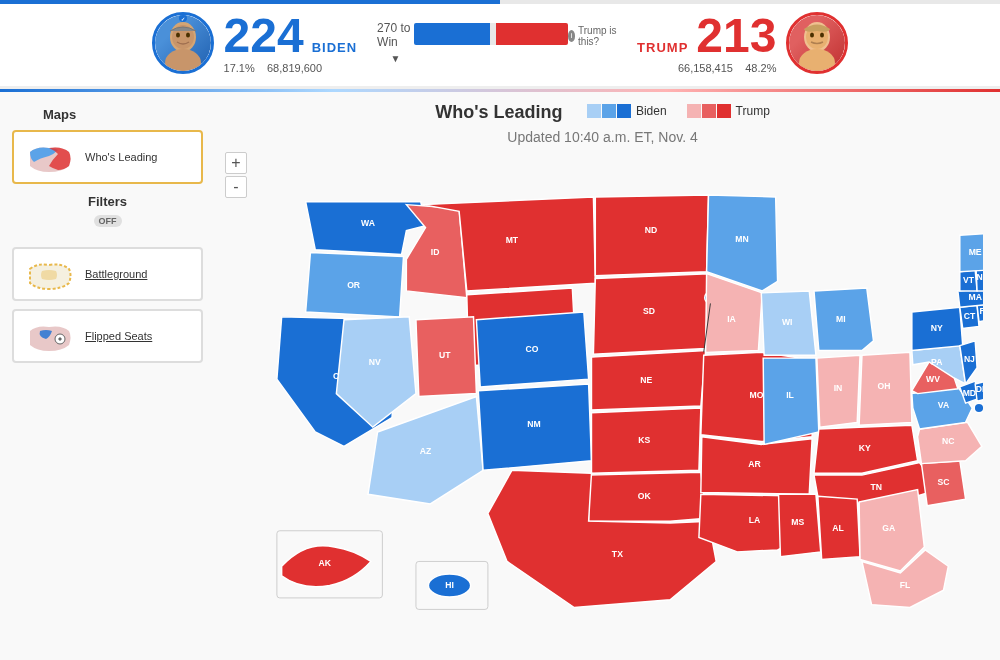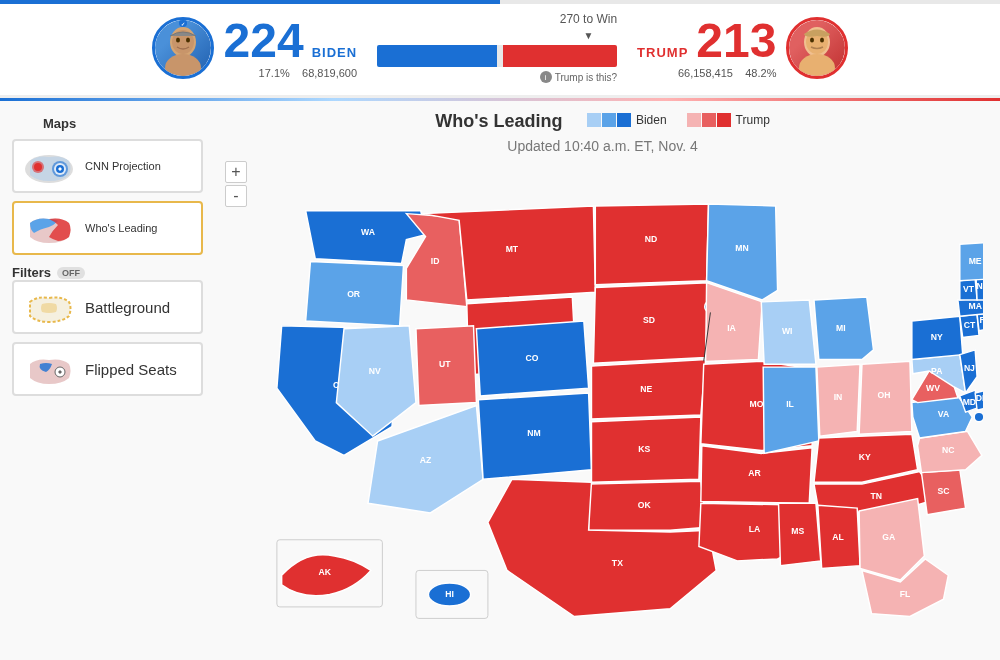--- a/index.html
+++ b/index.html
@@ -40,21 +40,21 @@
 
     .avatar-circle {
       width: 100%; height: 100%;
       border-radius: 50%;
       display: flex; align-items: center; justify-content: center;
       font-size: 24px; color: white; font-weight: bold;
     }
     .biden-avatar-bg { background: linear-gradient(135deg, #4a90d9 30%, #2060b0); }
     .trump-avatar-bg { background: linear-gradient(135deg, #e06060 30%, #c03030); }
 
-    .candidate-info { text-align: right; }
+    .candidate-info { text-align: left; }
     .candidate-info.trump-info { text-align: right; }
 
     .candidate-ev {
       font-size: 48px; font-weight: bold; line-height: 1;
     }
     .biden-ev { color: #1a6fd4; }
     .trump-ev { color: #e03030; }
 
     .candidate-name {
       font-size: 13px; font-weight: bold; letter-spacing: 1px;
@@ -64,22 +64,22 @@
     .candidate-name.trump-name { color: #e03030; }
 
     .candidate-stats {
       font-size: 11px; color: #555;
       margin-top: 2px;
     }
 
     .center-section {
       flex: 1;
       display: flex;
-      flex-direction: column;
-      align-items: flex-end;
+      flex-direction: row;
+      align-items: flex-start;
       padding: 0 20px;
       max-width: 280px;
     }
     .win-label {
       font-size: 12px; color: #555;
       margin-bottom: 4px;
     }
     .win-arrow {
       font-size: 10px; color: #555;
     }
@@ -160,40 +160,40 @@
       position: relative;
       flex-shrink: 0;
     }
     .map-thumb-svg { width: 100%; height: 100%; }
     .map-option-label {
       font-size: 11px; color: #333; font-weight: 500;
     }
     .filters-section { margin-top: 10px; }
     .filters-title {
       font-size: 13px; font-weight: bold; color: #333;
-      margin-bottom: 0;
-      display: flex; align-items: center; gap: 6px;
+      margin-bottom: 20px;
+      display: flex; align-items: center; gap: 6px; flex-direction: column;
     }
     .filters-badge {
       background: #e0e0e0; color: #666;
       font-size: 9px; padding: 1px 5px; border-radius: 8px;
     }
     .filter-option {
       background: white;
       border: 2px solid #ddd;
       border-radius: 4px;
       padding: 6px 8px;
       margin-bottom: 8px;
       cursor: pointer;
       display: flex;
       align-items: center;
       gap: 8px;
     }
     .filter-option-label {
-      font-size: 15px; color: #333; font-weight: 500;
+      font-size: 11px; color: #333; font-weight: 500; text-decoration: underline;
     }
 
     
     .map-area {
       flex: 1;
       padding: 10px 10px 10px 0;
       position: relative;
     }
 
     .map-header {
@@ -335,35 +335,20 @@
   </div>
 </div>
 
 <div class="divider-gradient"></div>
 
 <div class="main-content">
 
   <div class="sidebar">
     <div class="sidebar-section-title">Maps</div>
 
-    <div class="map-option">
-      <div class="map-thumb">
-        <svg viewBox="0 0 55 38" class="map-thumb-svg">
-          <ellipse cx="27" cy="22" rx="24" ry="14" fill="#ddd"></ellipse>
-          <path d="M8 14 Q15 8 27 10 Q40 8 47 14 Q50 20 47 28 Q40 34 27 34 Q15 34 8 28 Z" fill="#c5d5e5"></path>
-          <circle cx="38" cy="22" r="8" fill="#1a6fd4" opacity="0.6"></circle>
-          <circle cx="16" cy="20" r="6" fill="#e03030" opacity="0.6"></circle>
-          <circle cx="38" cy="22" r="6" fill="white" opacity="0.8"></circle>
-          <circle cx="38" cy="22" r="4" fill="#1a6fd4"></circle>
-          <path d="M36 22 L38 20 L40 22 L38 24 Z" fill="white"></path>
-          <circle cx="16" cy="20" r="4" fill="#e03030"></circle>
-        </svg>
-      </div>
-      <span class="map-option-label">CNN Projection</span>
-    </div>
 
     <div class="map-option active">
       <div class="map-thumb">
         <svg viewBox="0 0 55 38" class="map-thumb-svg">
           <path d="M8 14 Q15 8 27 10 Q40 8 47 14 Q50 20 47 28 Q40 34 27 34 Q15 34 8 28 Z" fill="#e8c8c8"></path>
           <path d="M8 14 Q15 8 27 10 Q32 10 36 12 Q32 16 27 18 Q18 20 12 24 Q8 21 8 14 Z" fill="#5ba3e8"></path>
           <path d="M27 10 Q40 8 47 14 Q50 20 47 28 Q42 32 36 32 Q30 30 27 28 Q30 22 36 16 Q32 12 27 10 Z" fill="#e03030" opacity="0.8"></path>
         </svg>
       </div>
       <span class="map-option-label">Who's Leading</span>

